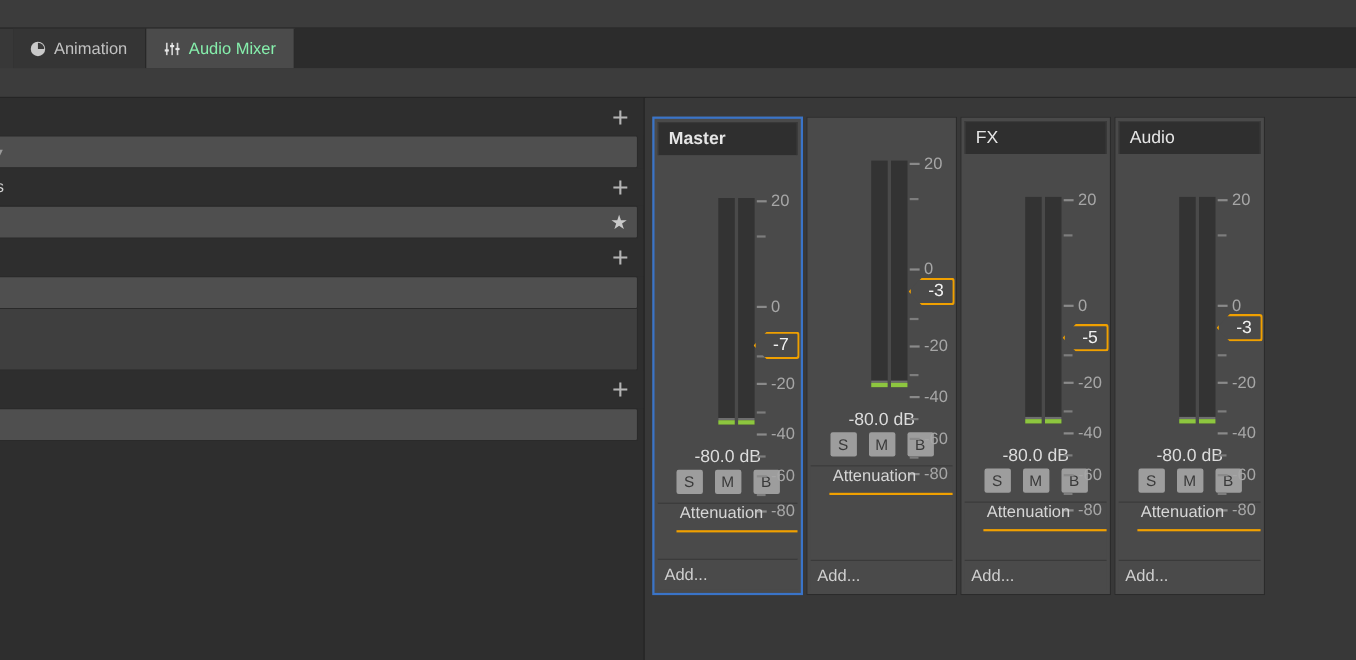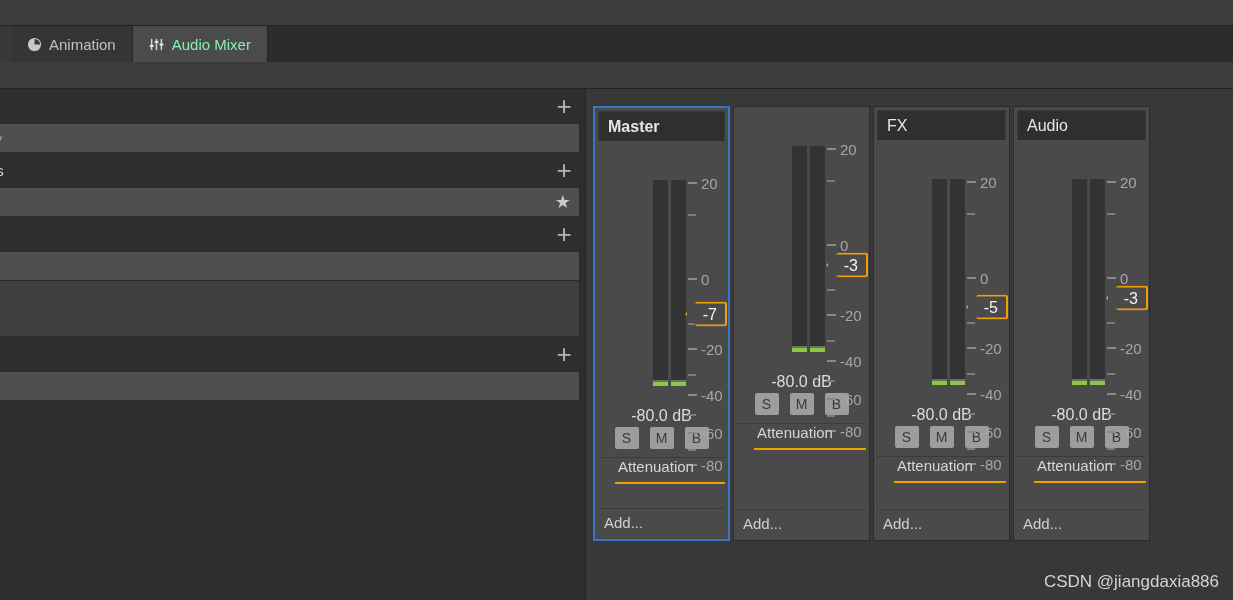--- a/index.html
+++ b/index.html
@@ -615,17 +615,16 @@
             <div class="effect-row">
               <span>Attenuation</span>
               <span class="effect-underline"></span>
             </div>
           </div>
           <div class="strip-footer">Add...</div>
         </div>
 
       </div>
 
-      <div class="watermark">CSDN @jiangdaxia886</div>
     </div>
 
   </div>
 </div>
 
 </body></html>

